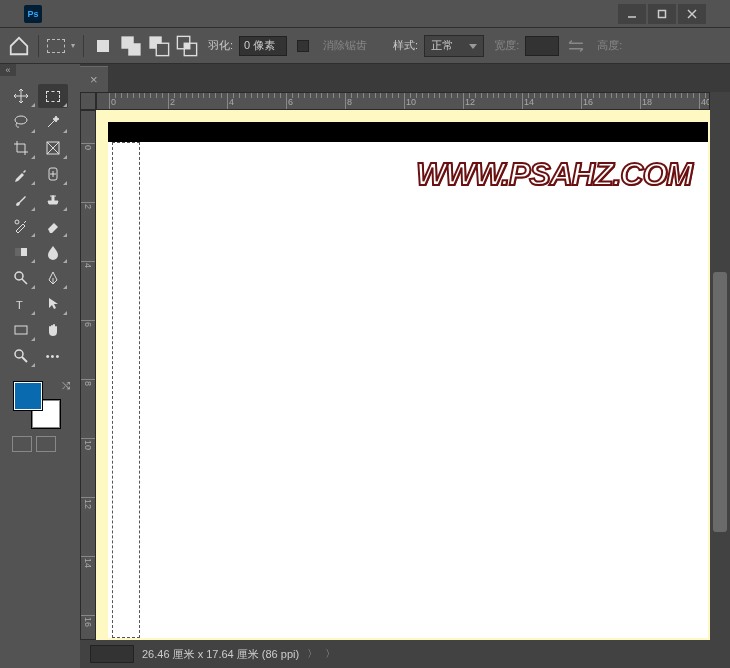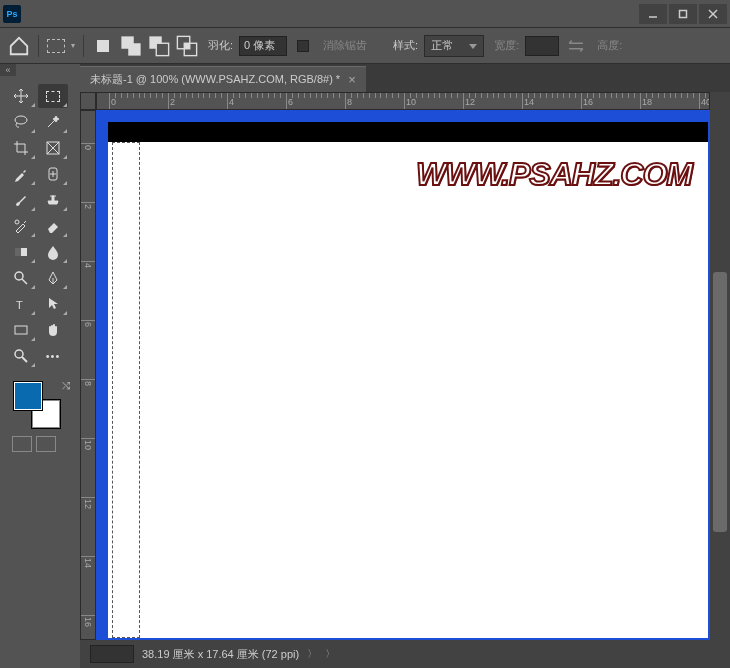--- a/index.html
+++ b/index.html
@@ -1,17 +1,17 @@
 <!DOCTYPE html>
 <html><head>
 <meta charset="utf-8">
 <style>
 *{margin:0;padding:0;box-sizing:border-box;font-family:"Microsoft YaHei",Arial,sans-serif;font-size:11px;color:#ccc;user-select:none}
 body{background:#535353;width:730px;height:668px;overflow:hidden;position:relative}
-.titlebar{height:28px;background:#535353;display:flex;align-items:center;padding:0 3px;border-bottom:1px solid #2e2e2e}
+.titlebar{height:28px;background:#535353;display:flex;align-items:center;padding:0 24px;border-bottom:1px solid #2e2e2e}
 .ps-logo{width:18px;height:18px;background:#001e36;color:#31a8ff;font-weight:bold;font-size:9px;display:flex;align-items:center;justify-content:center;margin-right:8px;border-radius:2px}
 .menu-item{padding:4px 7px;cursor:pointer;font-size:12px}
 .win-controls{margin-left:auto;display:flex;gap:2px}
 .win-btn{width:28px;height:20px;display:flex;align-items:center;justify-content:center;background:#424242;cursor:pointer}
 .win-btn svg{width:10px;height:10px}
 .optbar{height:36px;background:#535353;display:flex;align-items:center;padding:0 8px;gap:6px;border-bottom:1px solid #2e2e2e}
 .opt-icon{width:22px;height:22px;display:flex;align-items:center;justify-content:center;cursor:pointer}
 .opt-sep{width:1px;height:22px;background:#3a3a3a;margin:0 2px}
 .opt-label{font-size:11px;color:#ccc;margin-left:4px}
 .opt-input{width:48px;height:20px;background:#333;border:1px solid #222;color:#ccc;padding:0 4px;font-size:11px}
@@ -36,21 +36,21 @@
 .tab-close{font-size:13px;color:#aaa;cursor:pointer}
 .ruler-h{position:absolute;left:96px;top:92px;right:20px;height:18px;background:#535353;border:1px solid #2a2a2a;overflow:hidden}
 .ruler-v{position:absolute;left:80px;top:110px;width:16px;bottom:28px;background:#535353;border:1px solid #2a2a2a;overflow:hidden}
 .ruler-corner{position:absolute;left:80px;top:92px;width:16px;height:18px;background:#535353;border:1px solid #2a2a2a}
 .ruler-h .tick{position:absolute;top:0;width:1px;height:5px;background:#888}
 .ruler-h .tick.major{height:18px}
 .ruler-h .lbl{position:absolute;top:4px;font-size:9px;color:#aaa}
 .ruler-v .tick{position:absolute;left:11px;height:1px;width:5px;background:#888}
 .ruler-v .tick.major{width:16px;left:0}
 .ruler-v .lbl{position:absolute;left:2px;font-size:9px;color:#aaa;writing-mode:vertical-rl}
-.canvas-area{position:absolute;left:96px;top:110px;right:20px;bottom:28px;background:#1d4ed8;overflow:hidden}
+.canvas-area{position:absolute;left:96px;top:110px;right:20px;bottom:28px;background:#fef9c3;overflow:hidden}
 .artboard{position:absolute;left:12px;top:12px;width:600px;height:516px;background:#000}
 .paper{position:absolute;left:0;top:20px;width:600px;height:496px;background:#fff}
 .selection{position:absolute;left:4px;top:0;width:28px;height:496px;border:1px dashed #555}
 .watermark{position:absolute;right:16px;top:14px;font-family:Arial,sans-serif;font-size:32px;font-weight:900;font-style:italic;color:#fff;-webkit-text-stroke:2px #6b1010;text-shadow:1px 1px 0 #6b1010;letter-spacing:-1px}
 .scroll-v{position:absolute;right:0;top:92px;width:20px;bottom:28px;background:#424242}
 .scroll-v-thumb{position:absolute;left:3px;width:14px;background:#6a6a6a;border-radius:3px;top:180px;height:260px}
 .statusbar{position:absolute;left:80px;right:0;bottom:0;height:28px;background:#424242;display:flex;align-items:center;padding:0 10px;gap:8px;font-size:11px;color:#ccc}
 .status-zoom{width:44px;height:18px;background:#333;border:1px solid #222;display:flex;align-items:center;padding:0 4px}
 .status-chev{color:#aaa;font-size:10px}
 .dim{color:#888}
@@ -275,21 +275,20 @@
     <div class="swatch-bg"></div>
   </div>
   <div class="mode-row">
     <div class="mode-btn"></div>
     <div class="mode-btn" style="background:#535353"></div>
   </div>
 </div>
 
 <div class="doc-tabs">
   <div class="doc-tab">
-    <span>未标题-1 @ 100% (WWW.PSAHZ.COM, RGB/8#) *</span>
     <span class="tab-close">×</span>
   </div>
 </div>
 
 <div class="ruler-corner"></div>
 <div class="ruler-h" id="rulerH">
     <div class="tick major" style="left: 12px;"></div>
     <div class="lbl" style="left: 14px;">0</div>
     <div class="tick" style="left: 17.9px;"></div>
     <div class="tick" style="left: 23.8px;"></div>
@@ -434,16 +433,16 @@
 </div>
 
 <div class="scroll-v">
   <div class="scroll-v-thumb"></div>
 </div>
 
 <div class="statusbar">
   <div class="status-zoom">
       <span></span>
     </div>
-  <span>38.19 厘米 x 17.64 厘米 (72 ppi)</span>
+  <span>26.46 厘米 x 17.64 厘米 (86 ppi)</span>
   <span class="status-chev">〉</span>
   <span class="status-chev">〉</span>
 </div>
 
 </body></html>

